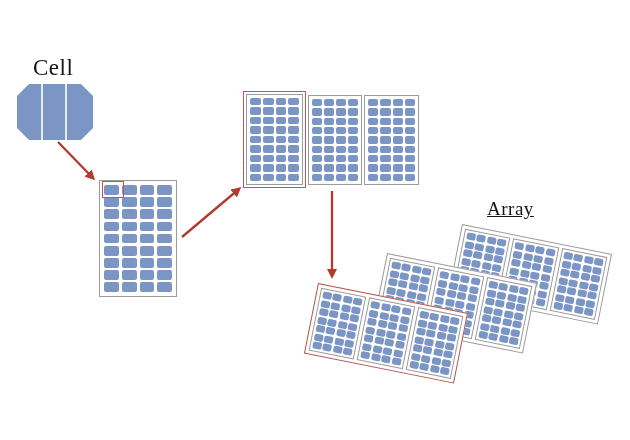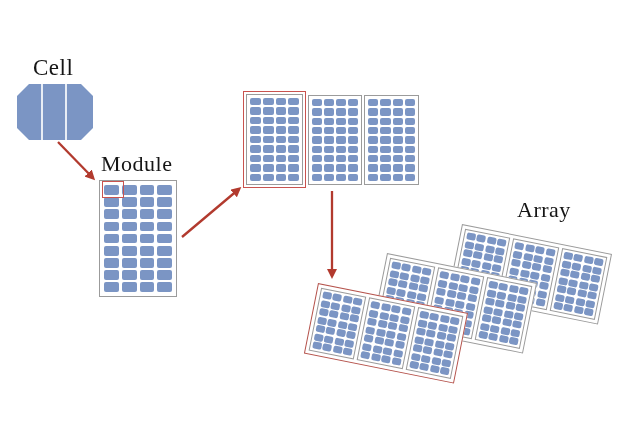--- a/index.html
+++ b/index.html
@@ -8,21 +8,21 @@
     background:var(--bg,#fff);
     font-family:"Liberation Serif","DejaVu Serif",serif;
   }
   .lbl {
     position:absolute; line-height:1; color:var(--text,#151515);
     font-size:23px; letter-spacing:.5px; white-space:nowrap;
   }
   .lbl-cell   { left:33px;  top:56px;  }
   .lbl-module { left:101px; top:153px; font-size:22px; }
   .lbl-panel  { left:306px; top:69px;  font-size:22px; }
-  .lbl-array  { left:517px; top:199px; font-size:22px; }
+  .lbl-array  { left:487px; top:199px; font-size:19px;text-decoration:underline; }
 
   
   .big-cell {
     position:absolute; left:17px; top:84px; width:76px; height:56px;
     background:var(--cell-blue,#7b95c4);
     clip-path:polygon(12px 0,calc(100% - 12px) 0,100% 12px,100% calc(100% - 12px),
                       calc(100% - 12px) 100%,12px 100%,0 calc(100% - 12px),0 12px);
   }
   .busbar {
     position:absolute; top:0; width:2.5px; height:100%;
@@ -71,21 +71,20 @@
   }
 
   .arrows { position:absolute; left:0; top:0; z-index:5; pointer-events:none; }
 </style>
 </head>
 <body>
 
 <div class="stage">
 
   <div class="lbl lbl-cell">Cell</div>
-  <div class="lbl lbl-module">Module</div>
   <div class="lbl lbl-array">Array</div>
 
   <div class="big-cell">
     <div class="busbar b1"></div>
     <div class="busbar b2"></div>
   </div>
 
   <div class="module-box module-main" style="grid-template-columns: repeat(4, 1fr); grid-template-rows: repeat(9, 1fr);">
       <div class="pv-cell"></div>
       <div class="pv-cell"></div>

